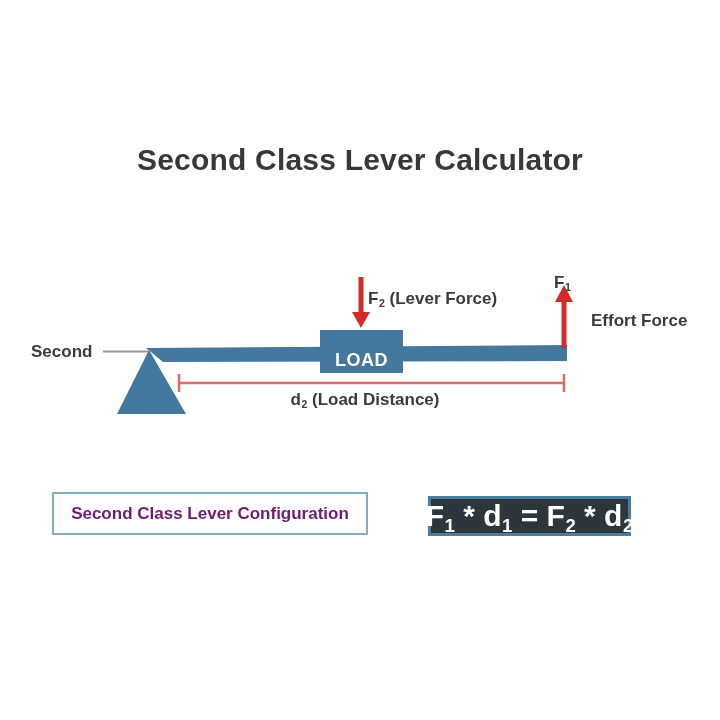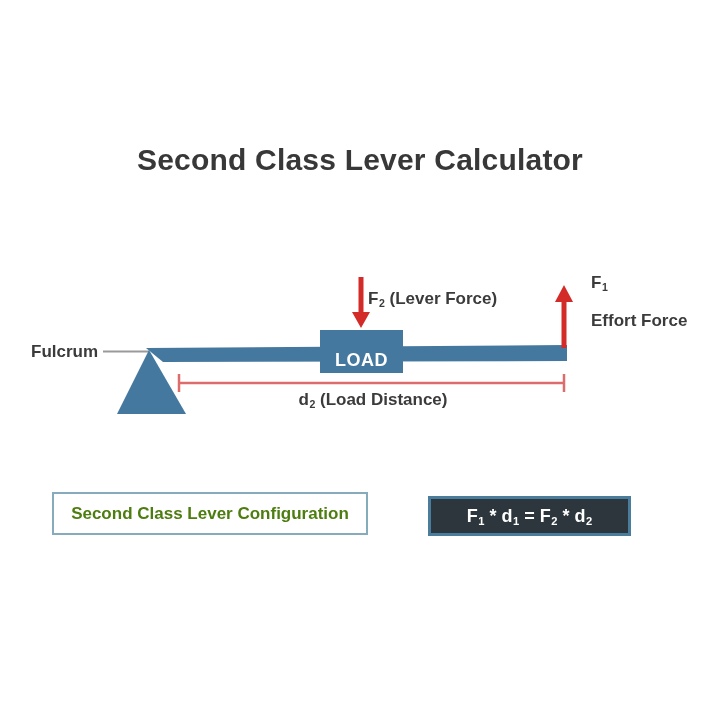--- a/index.html
+++ b/index.html
@@ -43,42 +43,42 @@
     margin-left: 0.5px;
   }
   .fulcrum-label   { left: 31px;  top: 342px; }
   .load-box-label {
     position: absolute;
     left: 320px; top: 330px; width: 83px; height: 60px;
     display: flex; align-items: center; justify-content: center;
     color: #ffffff; font-size: 18px; font-weight: bold; letter-spacing: 0.5px;
   }
   .load-force-label      { left: 368px; top: 289px; }
-  .effort-force-symbol   { left: 591px; top: 273px; }
+  .effort-force-symbol   { left: 554px; top: 273px; }
   .effort-force-label    { left: 591px; top: 311px; }
-  .load-distance-label   { left: 248px; top: 390px; width: 250px; text-align: center; }
+  .load-distance-label   { left: 240px; top: 390px; width: 250px; text-align: center; }
   .effort-distance-label { left: 549px; top: 390px; }
   .caption-box {
     position: absolute;
     left: 52px; top: 492px; width: 316px; height: 43px;
     box-sizing: border-box;
     background: #ffffff;
     border: 2px solid #86abbc;
     display: flex; align-items: center; justify-content: center;
-    font-size: 17px; font-weight: bold; color: #4d7c0f;
+    font-size: 17px; font-weight: bold; color: #701a75;
     white-space: nowrap;
   }
   .formula-box {
     position: absolute;
     left: 428px; top: 496px; width: 203px; height: 40px;
     box-sizing: border-box;
     background: #2d363c;
     border: 3px solid #4a7d9c;
     display: flex; align-items: center; justify-content: center;
-    font-size: 18px; font-weight: bold; color: #ffffff;
+    font-size: 30px; font-weight: bold; color: #ffffff;
     white-space: nowrap;
   }
 </style>
 </head>
 <body>
 
 <div class="canvas">
 
   <div class="page-title">Second Class Lever Calculator</div>
 
@@ -102,21 +102,21 @@
       <polygon points="564,285 555,302 573,302" fill="#d32b28"></polygon>
     </g>
 
     <g>
       <line x1="179" y1="383" x2="564" y2="383" stroke-width="2.5" stroke="#dd6d6d"></line>
       <line x1="179" y1="374" x2="179" y2="392" stroke-width="2.5" stroke="#dd6d6d"></line>
       <line x1="564" y1="374" x2="564" y2="392" stroke-width="2.5" stroke="#dd6d6d"></line>
     </g>
   </svg>
 
-  <div class="diagram-label fulcrum-label">Fulcrum</div>
+  <div class="diagram-label fulcrum-label">Second</div>
 
   <div class="load-box-label">LOAD</div>
 
   <div class="diagram-label load-force-label"><span>F</span><span class="sub">2</span><span> (Lever Force)</span></div>
 
   <div class="diagram-label effort-force-symbol"><span>F</span><span class="sub">1</span></div>
 
   <div class="diagram-label effort-force-label">Effort Force</div>
 
   <div class="diagram-label load-distance-label"><span>d</span><span class="sub">2</span><span> (Load Distance)</span></div>

